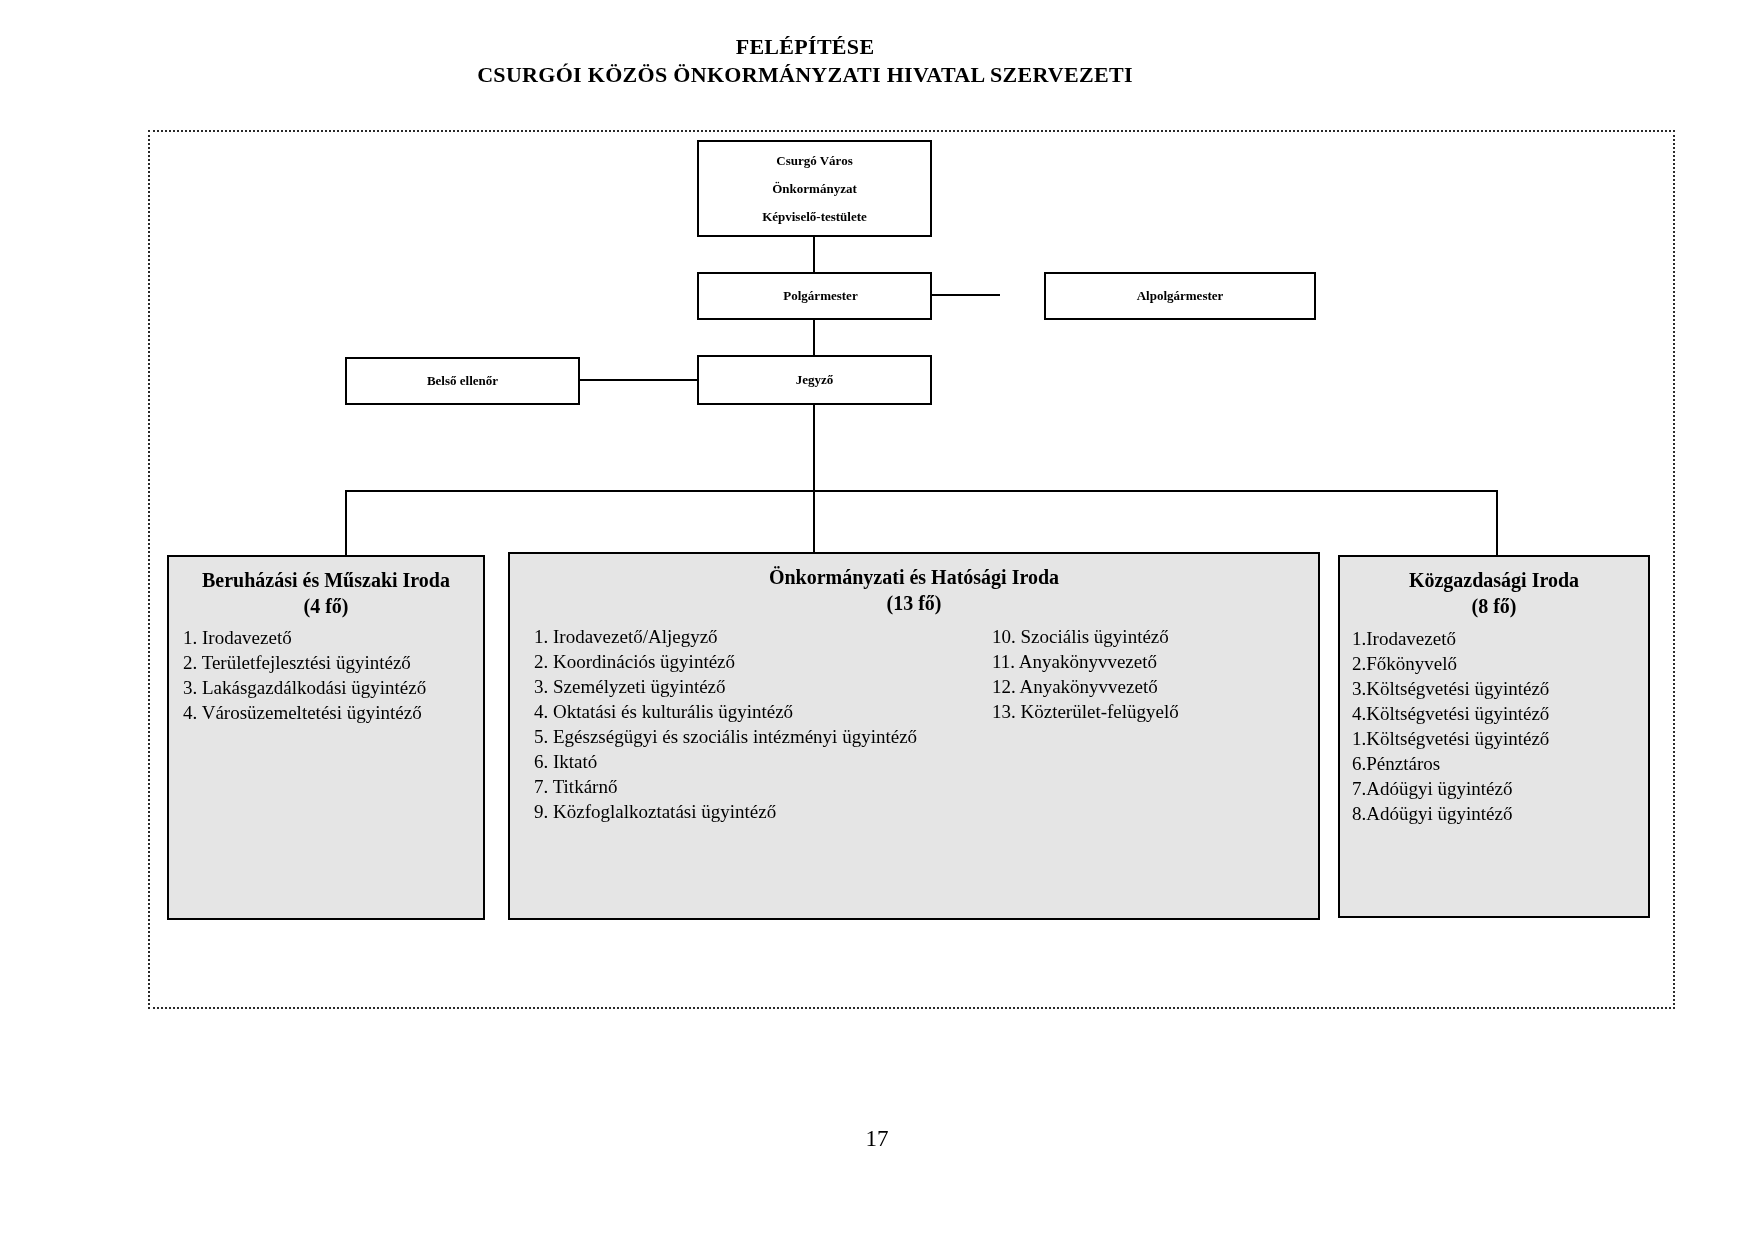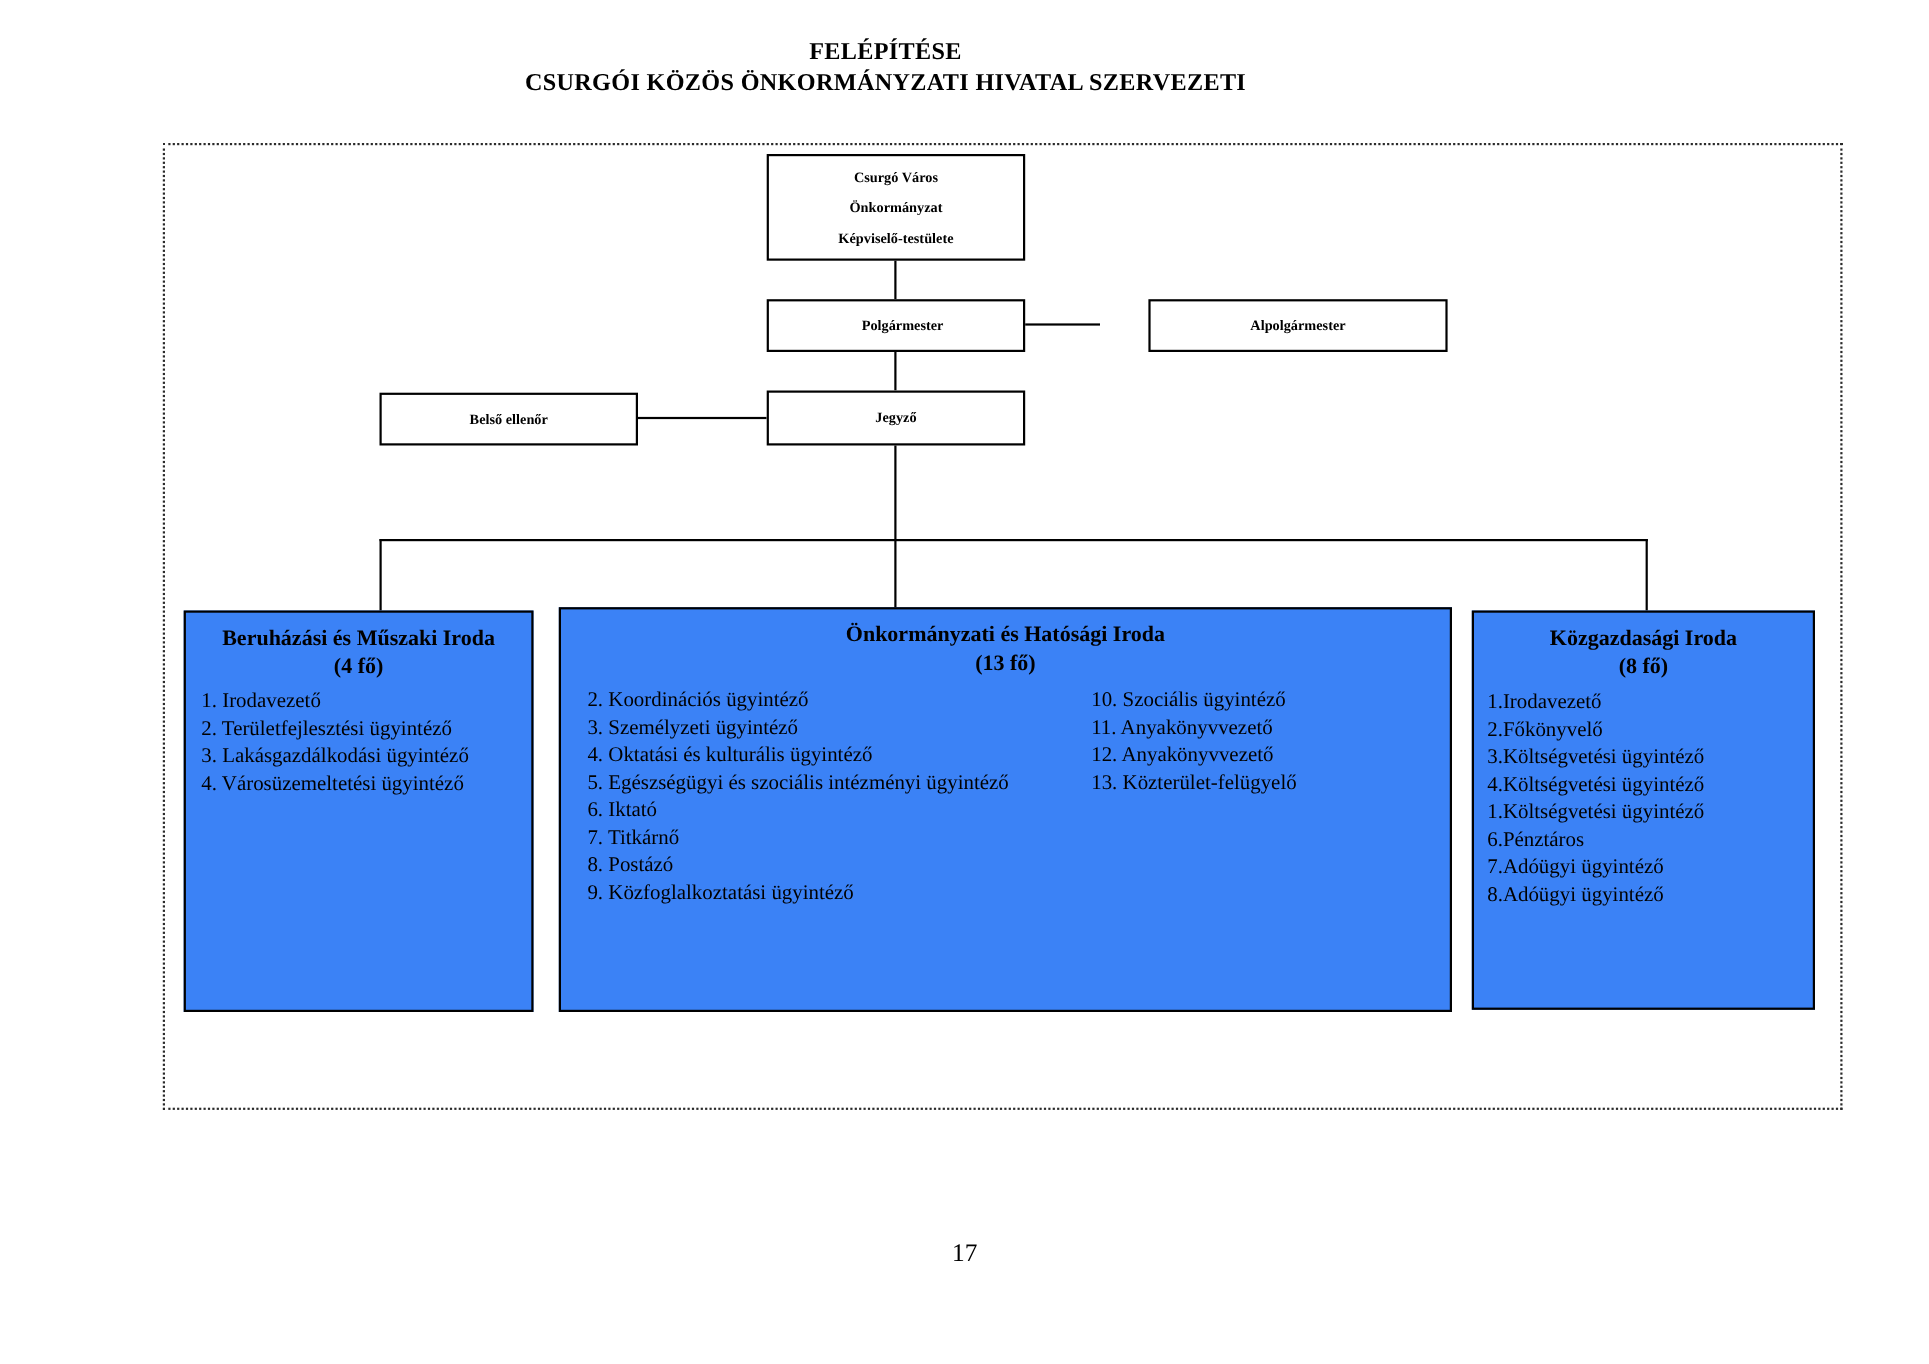--- a/index.html
+++ b/index.html
@@ -41,21 +41,21 @@
     align-items: center;
     justify-content: center;
     text-align: center;
     font-weight: bold;
     font-size: 13px;
     line-height: 28px;
   }
   .line { position: absolute; background: #000000; }
   .office {
     position: absolute;
-    background: #3b82f6;
+    background: #e5e5e5;
     border: 2px solid #000000;
     box-sizing: border-box;
     font-size: 19px;
   }
   .office-header {
     text-align: center;
     font-weight: bold;
     font-size: 20px;
     line-height: 26px;
     padding-top: 10px;
@@ -137,27 +137,27 @@
         <div class="li">4. Városüzemeltetési ügyintéző</div>
       </div>
   </div>
 
   <div class="office" style="left:508px; top:552px; width:812px; height:368px;">
     <div class="office-header">
       <div>Önkormányzati és Hatósági Iroda</div>
       <div>(13 fő)</div>
     </div>
     <div class="office-col col-1 office-list">
+        <div class="li">1. Irodavezető/Aljegyző</div>
         <div class="li">2. Koordinációs ügyintéző</div>
         <div class="li">3. Személyzeti ügyintéző</div>
         <div class="li">4. Oktatási és kulturális ügyintéző</div>
         <div class="li">5. Egészségügyi és szociális intézményi ügyintéző</div>
         <div class="li">6. Iktató</div>
         <div class="li">7. Titkárnő</div>
-        <div class="li">8. Postázó</div>
         <div class="li">9. Közfoglalkoztatási ügyintéző</div>
       </div>
     <div class="office-col col-2 office-list">
         <div class="li">10. Szociális ügyintéző</div>
         <div class="li">11. Anyakönyvvezető</div>
         <div class="li">12. Anyakönyvvezető</div>
         <div class="li">13. Közterület-felügyelő</div>
       </div>
   </div>
 

